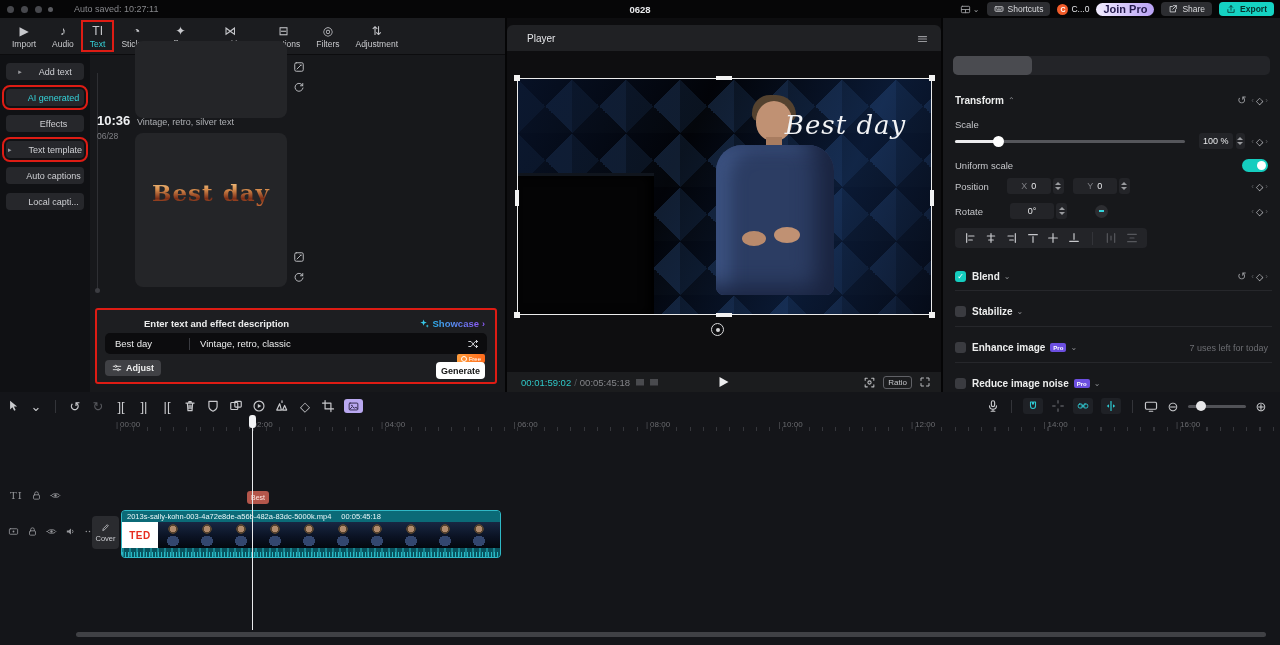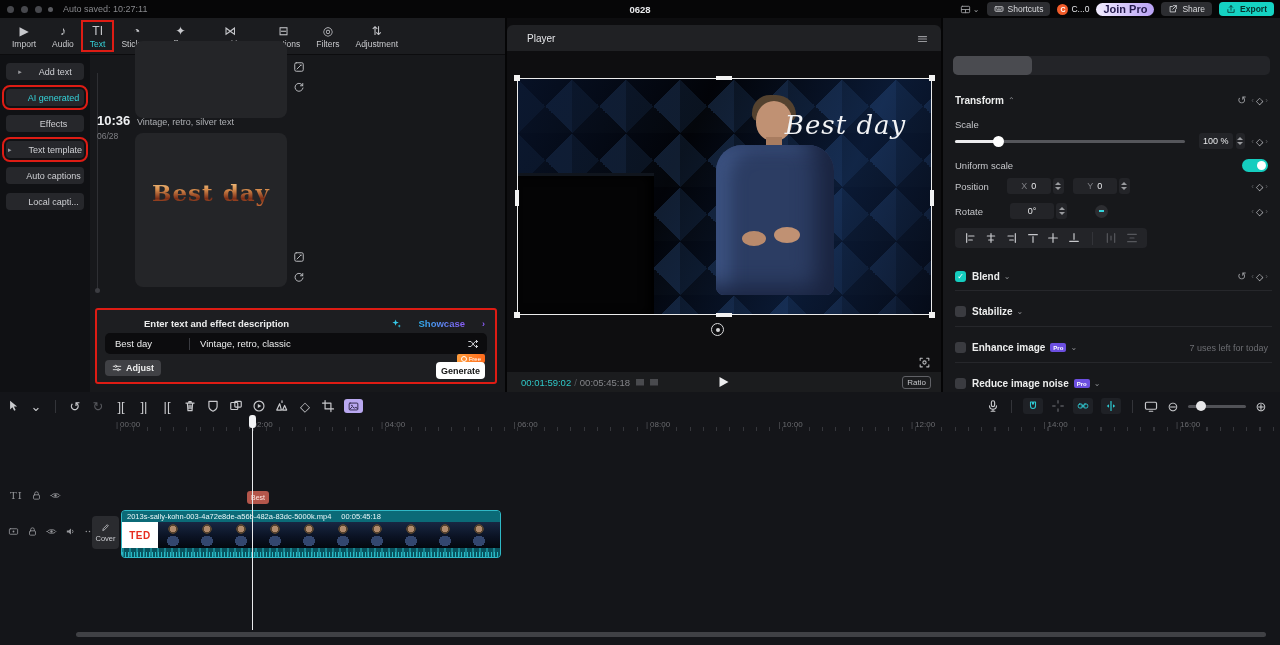--- a/index.html
+++ b/index.html
@@ -9,21 +9,21 @@
 
   
   .ic { display:inline-flex; align-items:center; justify-content:center; color:#c7c8cc; }
   svg.u { width:14px; height:14px; stroke:currentColor; fill:none; stroke-width:2; stroke-linecap:round; stroke-linejoin:round; }
   .dim { color:#56575c !important; }
   .sep { width:1px; height:13px; background:#333439; margin:0 3px; }
 
   
   #titlebar { position:absolute; left:0; top:0; width:1280px; height:18px; background:#060607; display:flex; align-items:center; }
   .tl-dot { width:7px; height:7px; border-radius:50%; background:#47484d; margin-left:7px; }
-  .autosave { display:flex; align-items:center; gap:10px; margin-left:6px; color:#87888c; font-size:9px; }
+  .autosave { display:flex; align-items:center; gap:21px; margin-left:6px; color:#87888c; font-size:9px; }
   .autosave .dot { width:5px; height:5px; border-radius:50%; background:#5a5b60; }
   .tb-title { position:absolute; left:0; right:0; text-align:center; font-size:9.5px; color:#e9eaec; font-weight:bold; pointer-events:none; }
   .tb-right { position:absolute; right:6px; top:0; height:18px; display:flex; align-items:center; gap:7px; }
   .pill { display:flex; align-items:center; gap:4px; height:14px; padding:0 7px; border-radius:4px; background:#2c2d31; font-size:8.5px; color:#d9dadd; }
   .pill svg.u { width:10px; height:10px; }
   .acct { display:flex; align-items:center; gap:3px; font-size:8.5px; color:#e4e5e8; }
   .acct .cbadge { width:11px; height:11px; border-radius:50%; background:#f25c2a; color:#fff; font-size:7px; font-weight:bold; display:flex; align-items:center; justify-content:center; }
   .joinpro { height:13px; padding:0 7px; border-radius:7px; background:linear-gradient(90deg,#f2ecff,#b9a2f5); color:#241a4d; font-size:11px; font-weight:bold; display:flex; align-items:center; }
   .exportbtn { background:#15d2c2; color:#07302c; font-weight:bold; }
   .layoutic { display:flex; align-items:center; gap:2px; color:#9b9ca0; font-size:8px; }
@@ -52,21 +52,21 @@
   .metal-text { font-family:"DejaVu Serif", serif; font-weight:bold; font-size:23px; letter-spacing:1px; background:linear-gradient(180deg,#f8d79a 0%,#d98f4e 38%,#7e2f17 72%,#c46a35 100%); -webkit-background-clip:text; background-clip:text; color:transparent; transform:translateY(-18px); }
   .cardicons { position:absolute; left:203px; width:14px; color:#b6b7bb; display:flex; flex-direction:column; gap:8px; }
   .ci1 { top:6px; } .ci2 { top:196px; }
   .hist-time { position:absolute; left:7px; top:58px; font-size:13px; font-weight:bold; color:#f0f1f3; }
   .hist-date { position:absolute; left:7px; top:76px; font-size:8.5px; color:#808186; }
   .hist-prompt { position:absolute; left:47px; top:62px; font-size:9px; color:#aeb0b4; }
 
   .aipanel { position:absolute; left:5px; top:253px; width:402px; height:76px; background:#1d1e21; border:2px solid #de1c14; border-radius:3px; }
   .aipanel-title-row { position:absolute; left:10px; right:10px; top:8px; display:flex; align-items:center;padding-left:37px; }
   .aipanel-title { font-size:9.5px; font-weight:bold; color:#eceded; }
-  .showcase { margin-left:auto; display:flex; align-items:center; gap:17px; }
+  .showcase { margin-left:auto; display:flex; align-items:center; gap:3px; }
   .showcase .txt { font-size:9.5px; font-weight:bold; background:linear-gradient(90deg,#2fb1f0,#8a5cf6); -webkit-background-clip:text; background-clip:text; color:transparent; }
   .showcase .chev { color:#8a5cf6; font-size:9px; font-weight:bold; }
   .showcase svg.u { width:11px; height:11px; color:#37c8e8; }
   .aibar { position:absolute; left:8px; top:23px; width:382px; height:21px; background:#0c0c0e; border-radius:5px; display:flex; align-items:center; font-size:9.5px; color:#eceded; }
   .aibar .t1 { padding-left:10px; width:84px; }
   .aibar .div { width:1px; height:12px; background:#3a3b40; margin-right:10px; }
   .aibar .shuffle { margin-left:auto; margin-right:8px; color:#cfd0d4; }
   .adjustbtn { position:absolute; left:8px; top:50px; height:16px; padding:0 7px; border-radius:4px; background:#404145; display:flex; align-items:center; gap:4px; font-size:9px; font-weight:bold; color:#eceded; }
   .adjustbtn svg.u { width:10px; height:10px; }
   .genbtn { position:absolute; right:10px; top:52px; width:49px; height:17px; border-radius:4px; background:#fff; color:#141414; font-size:9px; font-weight:bold; display:flex; align-items:center; justify-content:center; }
@@ -99,21 +99,21 @@
   .h-c { width:6px; height:6px; }
   .h-e { width:16px; height:4px; }
   .rotatehandle { position:absolute; left:204px; top:272px; width:13px; height:13px; border:1.5px solid #d8d9db; border-radius:50%; display:flex; align-items:center; justify-content:center; }
   .rotatehandle::after { content:""; width:4px; height:4px; background:#d8d9db; border-radius:50%; }
   .pctrl { position:absolute; left:0; top:354px; width:434px; height:20px; background:#1b1c1e; display:flex; align-items:center; font-size:9.5px; }
   .tc-cur { margin-left:14px; color:#2fc8c8; }
   .tc-sep { margin:0 3px; color:#56575c; }
   .tc-tot { color:#85868a; }
   .gridic { width:8px; height:7px; background:#55565a; margin-left:6px; box-shadow:0 0 0 0; clip-path:polygon(0 0,100% 0,100% 100%,0 100%); opacity:.8; }
   .playbtn { position:absolute; left:50%; transform:translateX(-50%); width:0; height:0; border-left:9px solid #ececee; border-top:5.5px solid transparent; border-bottom:5.5px solid transparent; }
-  .pctrl-right { margin-left:auto; margin-right:10px; display:flex; align-items:flex-end; gap:7px; color:#b9babd;flex-direction:column; }
+  .pctrl-right { margin-left:auto; margin-right:10px; display:flex; align-items:flex-start; gap:7px; color:#b9babd; }
   .ratio { border:1px solid #606166; border-radius:3px; padding:1px 4px; font-size:8px; color:#c5c6ca; }
 
   
   #props { position:absolute; left:943px; top:18px; width:337px; height:374px; background:#17181b; }
   .ptabs { position:absolute; left:12px; top:10px; display:flex; gap:15px; font-size:10px; color:#cfd0d4; }
   .ptab.active { color:#35d3da; }
   .subtabs { position:absolute; left:10px; top:38px; width:317px; height:19px; background:#232428; border-radius:5px; display:flex; }
   .subtab { flex:1; display:flex; align-items:center; justify-content:center; font-size:9.5px; color:#7e7f84; border-radius:5px; }
   .subtab.active { background:#4a4b50; color:#f2f3f5; }
   .prow { position:absolute; left:12px; right:12px; display:flex; align-items:center; }

